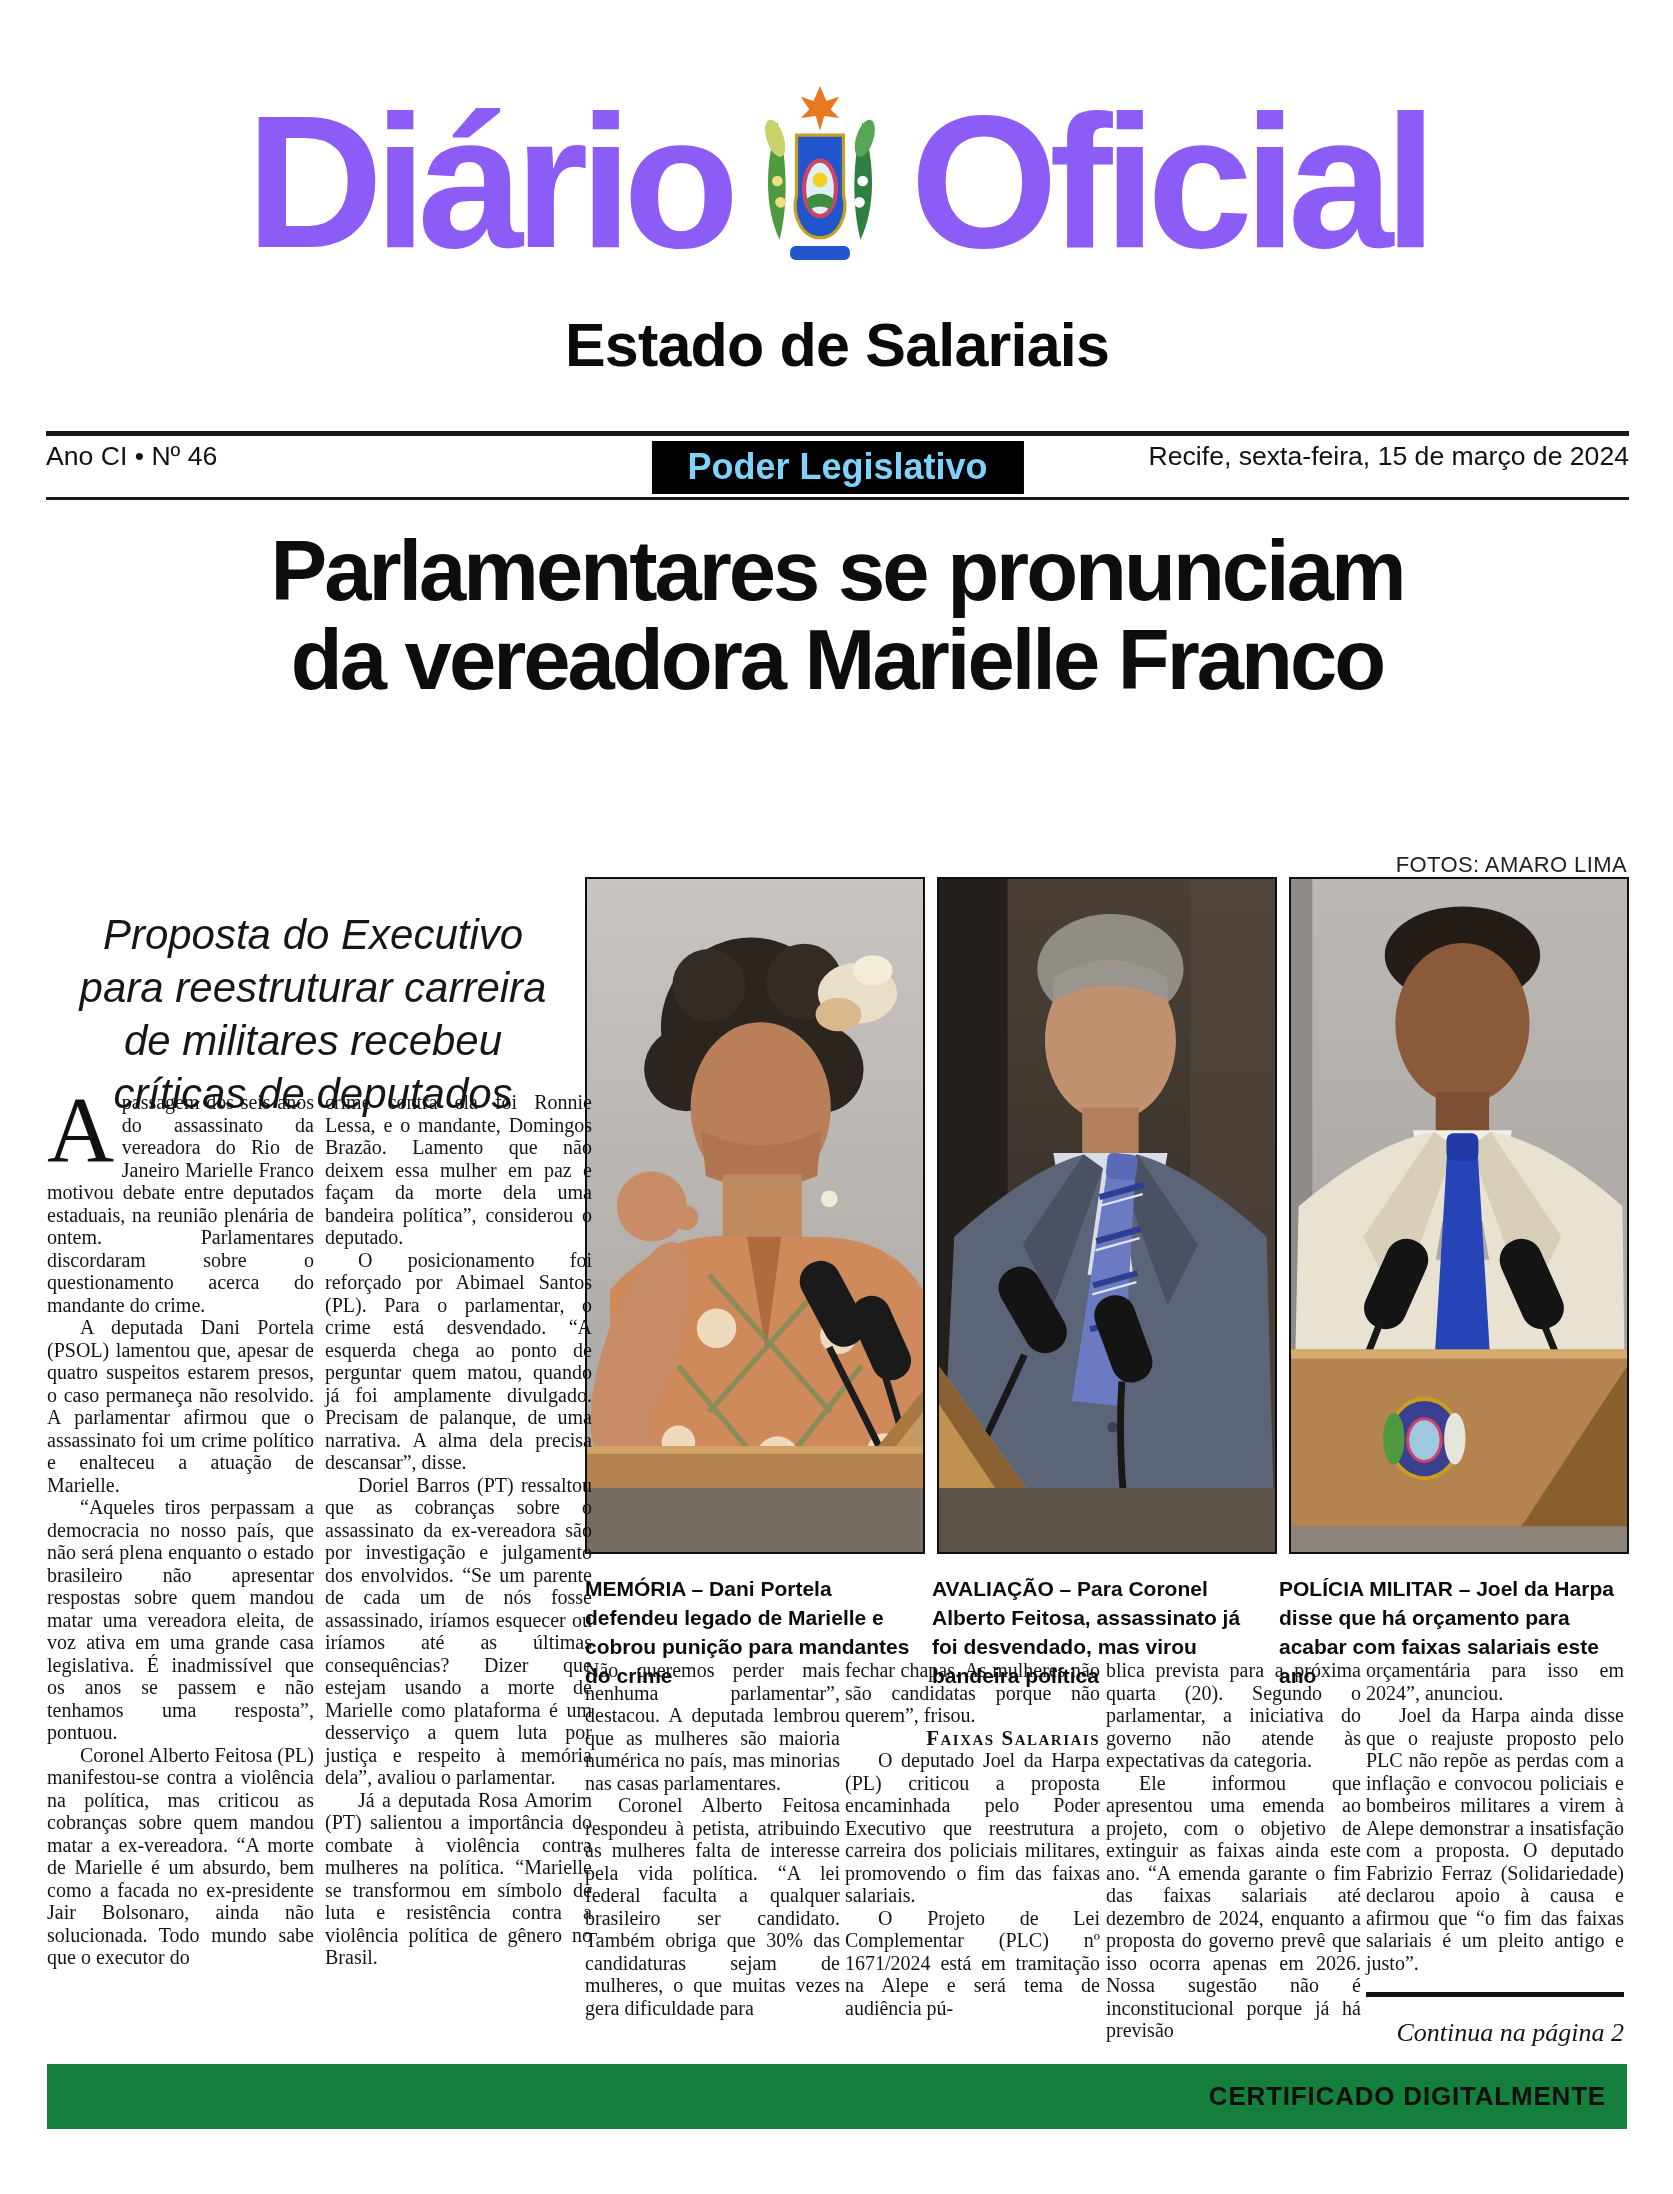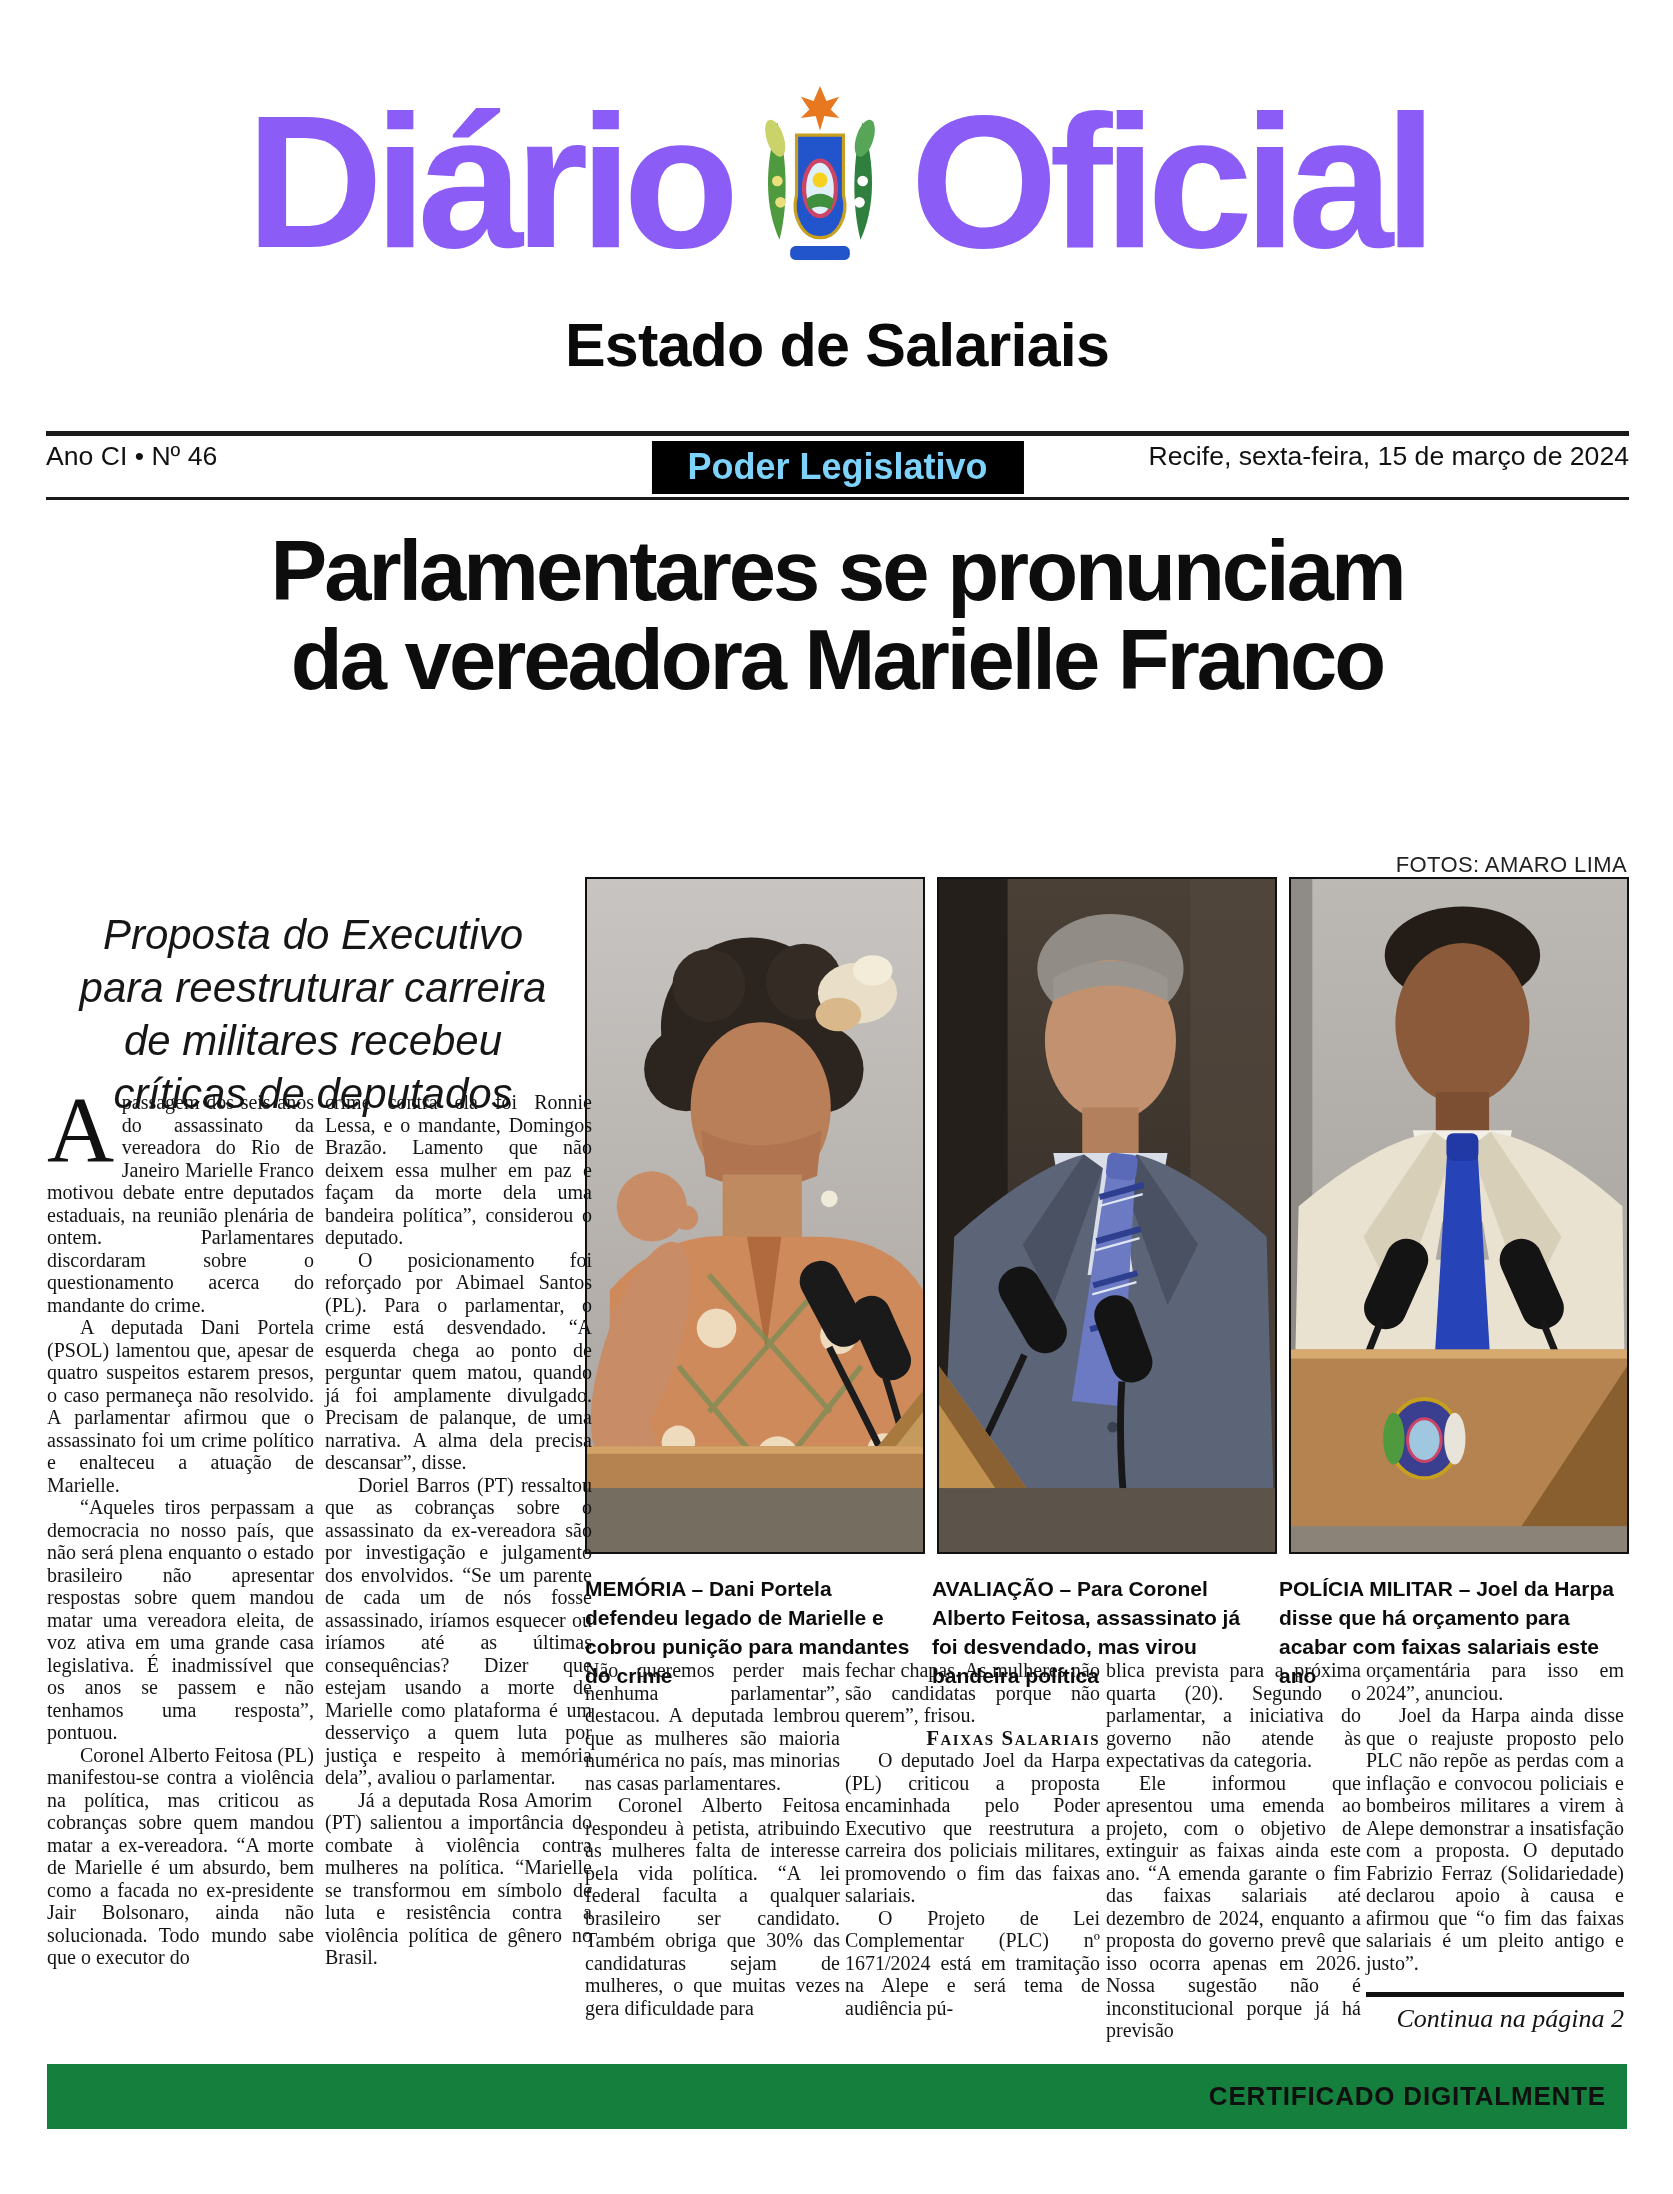--- a/index.html
+++ b/index.html
@@ -55,21 +55,21 @@
   .col2{left:325px;top:1091px;width:267px;height:930px;}
   .col3{left:585px;top:1659px;width:255px;height:380px;}
   .col4{left:845px;top:1659px;width:255px;height:380px;}
   .col5{left:1106px;top:1659px;width:255px;height:380px;}
   .col6{left:1366px;top:1659px;width:258px;height:380px;}
   .dropcap{float:left;font-size:93px;line-height:72px;padding:3px 7.6px 0 0;
     font-family:"Liberation Serif",serif;color:#111;}
   .subhead-sc{font-variant:small-caps;font-weight:700;font-size:21px;
     letter-spacing:1.5px;margin:20px 0 3px 0;text-indent:0;text-align:right;}
   .end-rule{margin-top:18px;height:4.6px;background:#111;}
-  .continued{margin-top:11px;text-align:right;font-style:italic;font-size:26px;
+  .continued{margin-top:25px;text-align:right;font-style:italic;font-size:26px;
     font-family:"Liberation Serif",serif;}
   
   .footer-bar{position:absolute;left:47px;top:2064px;width:1580px;height:65px;
     background:#15803d;display:flex;align-items:center;justify-content:flex-end;
     padding-right:21px;box-sizing:border-box;
     font-family:"Liberation Sans",sans-serif;font-weight:700;font-size:26px;
     letter-spacing:0.8px;color:#101010;padding-left:12px;}
 </style>
 </head>
 <body>

